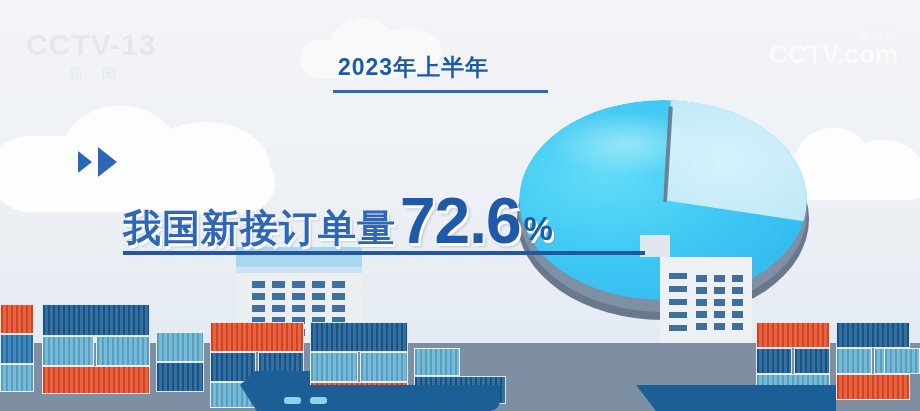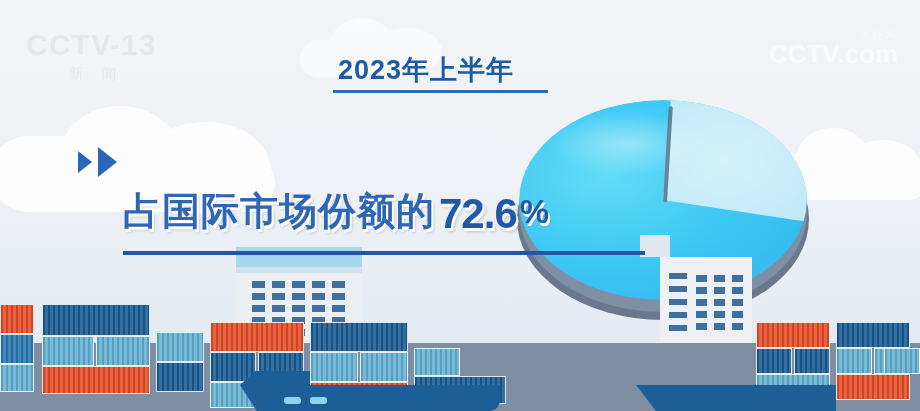--- a/index.html
+++ b/index.html
@@ -60,39 +60,39 @@
     background:radial-gradient(ellipse at 72% 30%, #d6f2fb 0%, #bfe8f8 40%, #a9dbf3 70%, #9fcbe8 100%);
     clip-path:polygon(50% 50%, 53% -5%, 105% -5%, 105% 62%);
   }
   .slice-gap{position:absolute;left:50%;top:6px;width:4px;height:96px;
     background:#5c6e85;transform:rotate(3.5deg);transform-origin:bottom center;
     border-radius:2px;opacity:.85;}
   .pie-gloss{position:absolute;left:10%;top:6%;width:55%;height:32%;border-radius:50%;
     background:radial-gradient(ellipse at center,rgba(255,255,255,.40),rgba(255,255,255,0) 70%);}
 
   
-  .title-top{position:absolute;left:338px;top:52px;font-size:27px;font-weight:bold;
+  .title-top{position:absolute;left:338px;top:52px;font-size:23px;font-weight:bold;
     color:#1d5ba6;letter-spacing:1px;}
   .title-top-rule{position:absolute;left:333px;top:90px;width:215px;height:3px;
     background:#2a6ab4;}
 
   .chevrons{position:absolute;left:78px;top:146px;width:52px;height:32px;}
   .chev{position:absolute;width:0;height:0;border-style:solid;}
   .chev.a{left:0px;top:5px;border-width:11px 0 11px 14px;border-color:transparent transparent transparent #2b66b8;}
   .chev.b{left:20px;top:1px;border-width:15px 0 15px 19px;border-color:transparent transparent transparent #2b66b8;}
 
   .line1{position:absolute;left:128px;top:128px;font-size:46px;font-weight:bold;
     color:#2f67b5;letter-spacing:2px;line-height:1.05;
     text-shadow:2px 3px 0 #ffffff, 3px 4px 2px rgba(150,160,175,.45);}
 
   .line2{position:absolute;left:123px;top:192px;display:flex;align-items:flex-end;}
   .line2 .cn{font-size:38px;font-weight:bold;color:#2f67b5;letter-spacing:1px;
     line-height:1;padding-bottom:4px;
     text-shadow:2px 3px 0 #ffffff, 3px 4px 2px rgba(150,160,175,.40);}
-  .line2 .num{font-size:42px;font-weight:bold;color:#2059a8;line-height:.92;
+  .line2 .num{font-size:64px;font-weight:bold;color:#2059a8;line-height:.92;
     letter-spacing:-1px;margin-left:4px;
     text-shadow:2px 3px 0 #ffffff, 3px 4px 3px rgba(130,145,165,.45);}
   .line2 .pct{font-size:33px;font-weight:bold;color:#2059a8;line-height:1;
     padding-bottom:6px;margin-left:3px;
     text-shadow:2px 3px 0 #ffffff, 3px 4px 2px rgba(130,145,165,.40);}
 
   .line2-rule{position:absolute;left:123px;top:251px;width:522px;height:4px;
     background:#2357a4;}
 
   
@@ -284,19 +284,19 @@
   <div class="title-top">2023年上半年</div>
   <div class="title-top-rule"></div>
 
   <div class="chevrons">
     <span class="chev a"></span>
     <span class="chev b"></span>
   </div>
 
 
   <div class="line2">
-    <span class="cn">占国际市场份额的</span>
+    <span class="cn">我国新接订单量</span>
     <span class="num">72.6</span>
     <span class="pct">%</span>
   </div>
   <div class="line2-rule"></div>
 
 </div>
 
 </body></html>

